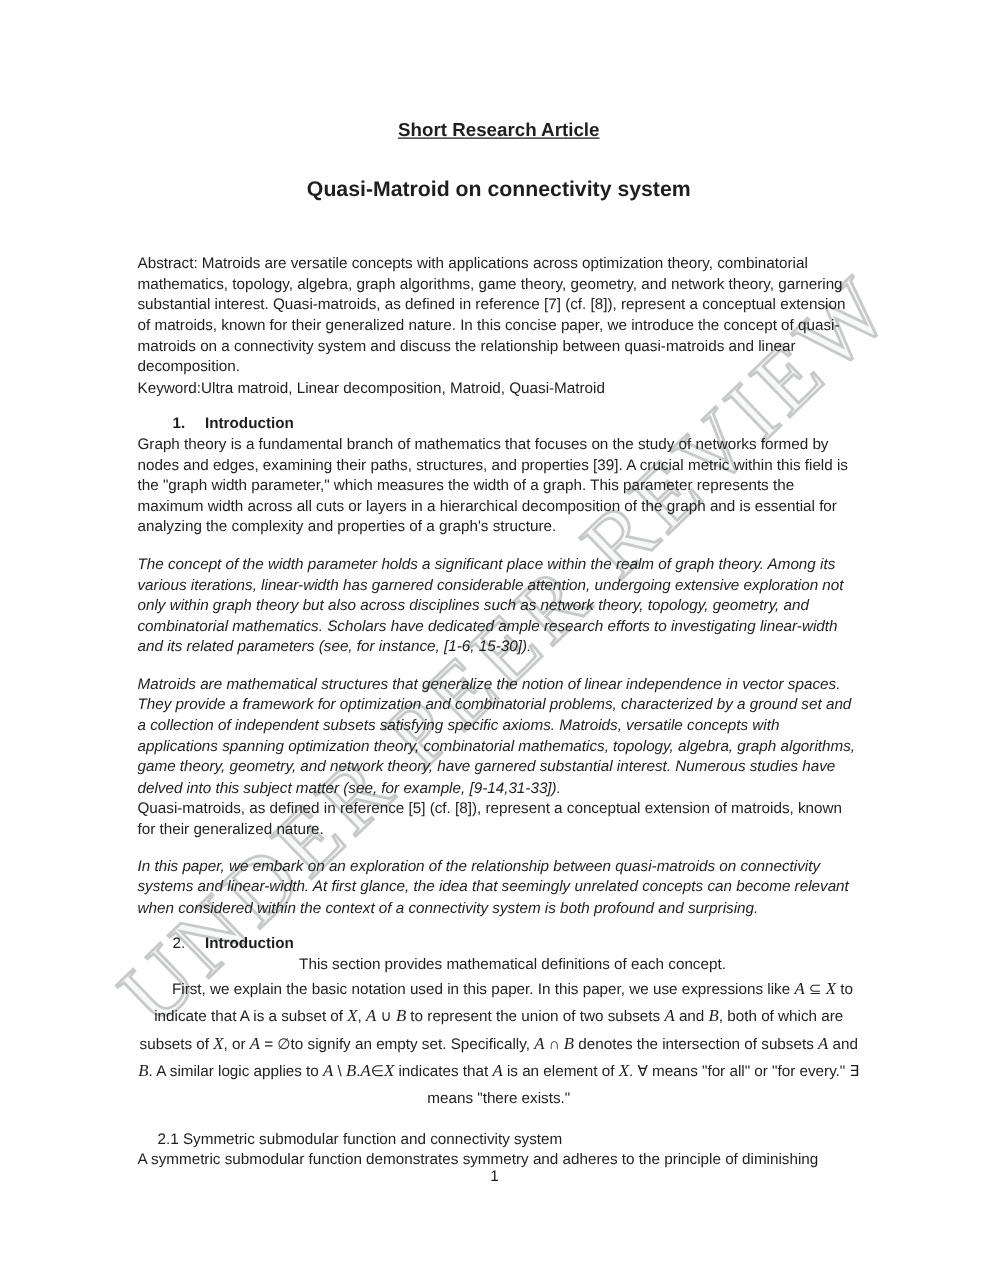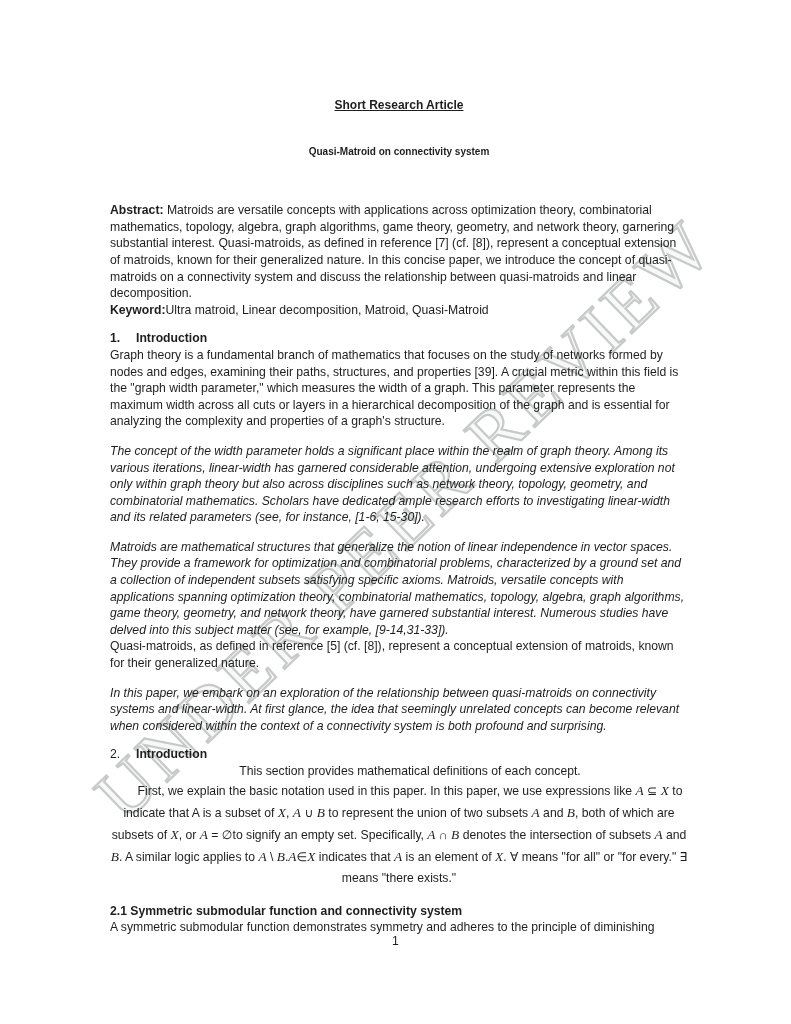--- a/index.html
+++ b/index.html
@@ -33,44 +33,44 @@
     left: 110px;
     top: 97px;
     width: 578px;
     font-size: 12.2px;
     line-height: 16.6px;
     z-index: 1;
   }
   .article-type {
     text-align: center;
     font-weight: 700;
-    font-size: 12px;
+    font-size: 15px;
     text-decoration: underline;
     margin-bottom: 30px;
   }
   .doc-title {
     text-align: center;
     font-weight: 700;
-    font-size: 10px;
+    font-size: 17px;
     margin-bottom: 42px;
   }
   p { margin: 0; }
   .pgap { margin-top: 13px; font-style: italic; }
-  b.lbl { font-weight: 700; text-align: right; }
-  .sec-heading { margin-top: 12px; font-weight: 700; }
+  b.lbl { font-weight: 400; text-align: right; }
+  .sec-heading { margin-top: 12px; font-weight: 700; margin-left: 28px; }
   .sec-heading .num { display: inline-block; width: 26px; }
   .sec-heading .num.regular { font-weight: 400; }
   .indent { text-indent: 22px; text-align: center; }
   .notation { line-height: 21px; }
   .notation i {
     font-family: "Liberation Serif", serif;
     font-style: italic;
     font-size: 13.4px;
   }
-  .sub-heading { margin-top: 14px; font-weight: 700; }
+  .sub-heading { margin-top: 14px; font-weight: 400; margin-left: 16px; }
   .page-number {
     position: absolute;
     left: 0;
     right: 0;
     top: 934px;
     text-align: center;
     font-size: 12.2px;
     z-index: 1;
   }
 </style>

